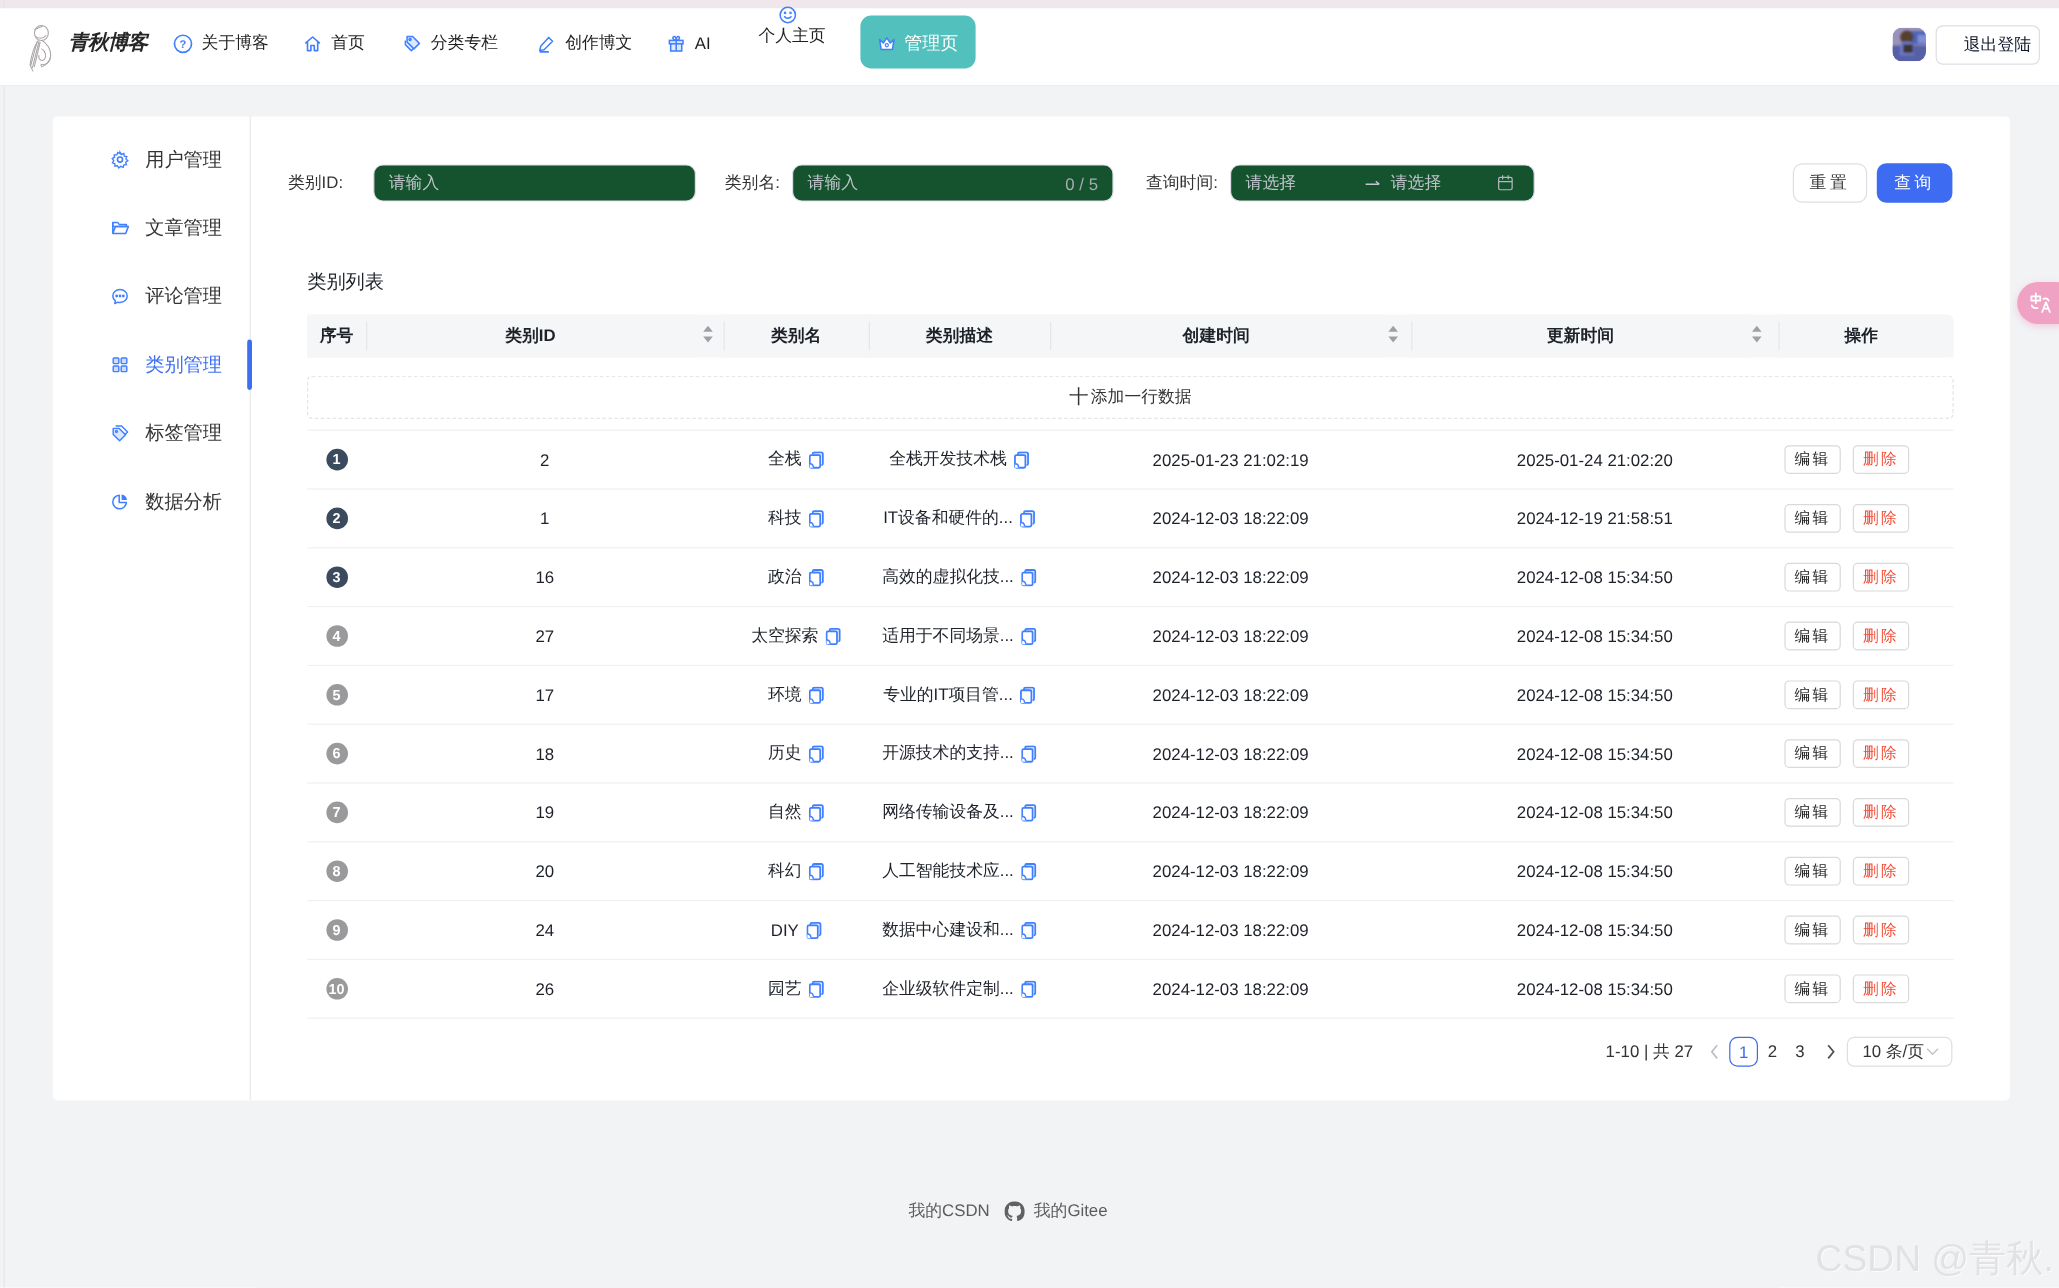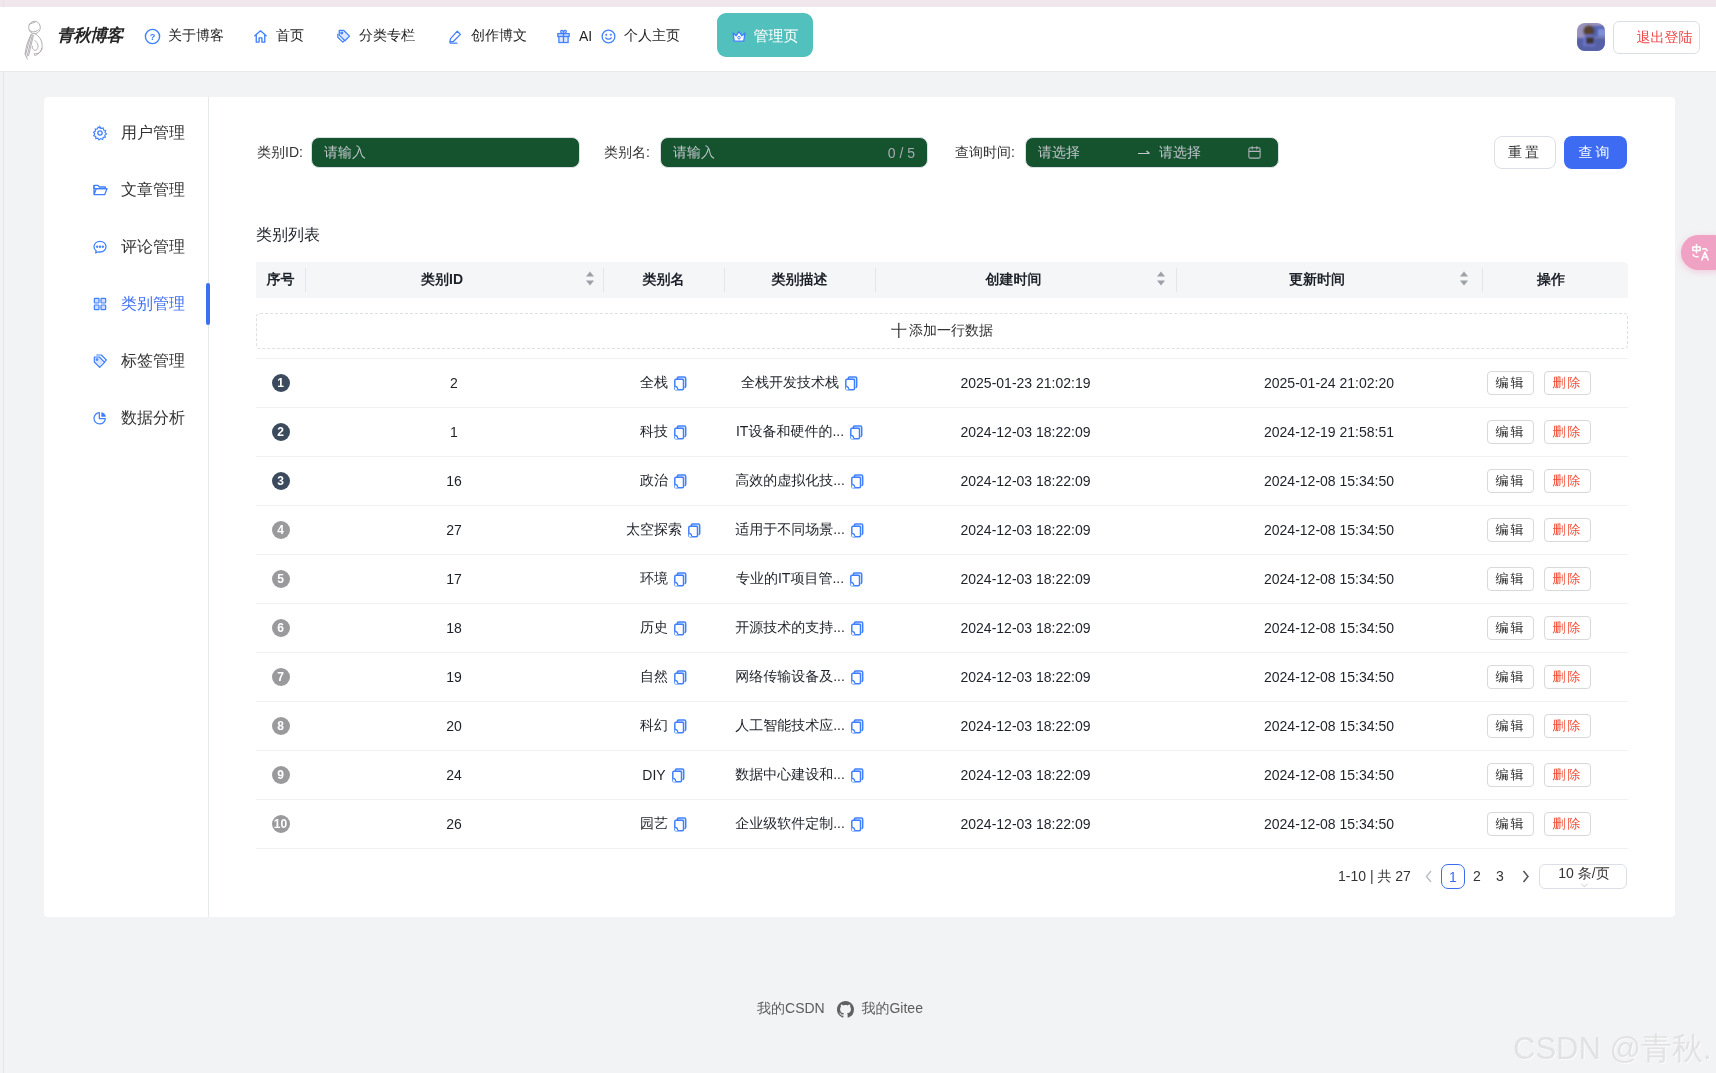--- a/index.html
+++ b/index.html
@@ -13,21 +13,21 @@
 
   
   .header { left:0; top:7px; width:1716px; height:65px; background:#fff; border-bottom:1px solid #e9e9eb; }
   .brand { left:57px; top:4px; height:64px; line-height:64px; font-size:17px; font-weight:bold; color:#262626; letter-spacing:-0.6px;font-style:italic; }
   .nav-item { top:4px; height:64px; display:flex; align-items:center; font-size:14px; color:#1f1f1f; }
   .nav-item svg { display:block; }
   .nav-item .txt { margin-left:7px; }
   .adminbtn { left:717px; top:13px; width:96px; height:44px; background:#52c0bc; border-radius:9px; color:#fff; display:flex; align-items:center; justify-content:center; font-size:15px; padding-top:3px; }
   .adminbtn .txt { margin-left:8px; }
   .avatar { left:1577px; top:23px; width:28px; height:28px; border-radius:8px; overflow:hidden; }
-  .logoutbtn { left:1613px; top:21px; width:87px; height:33px; border:1px solid #dcdfe6; border-radius:6px; background:#fff; color:#ef4444; font-size:14px; display:flex; align-items:center; justify-content:center;padding-left:16px; }
+  .logoutbtn { left:1613px; top:21px; width:87px; height:33px; border:1px solid #dcdfe6; border-radius:6px; background:#fff; color:#0f172a; font-size:14px; display:flex; align-items:center; justify-content:center;padding-left:16px; }
 
   
   .panel { left:44px; top:97px; width:1631px; height:820px; background:#fff; border-radius:4px; }
   .side-divider { left:164px; top:0; width:1px; height:820px; background:#e7e8ea; }
   .menu-item { left:0; width:164px; height:40px; display:flex; align-items:center; font-size:16px; color:#333; }
   .menu-item svg { margin-left:48px; display:block; }
   .menu-item .txt { margin-left:13px; }
   .menu-item.active { color:#3d6ff2; }
   .active-bar { left:161.5px; width:4px; border-radius:2px; background:#3d6ff2; }
 
@@ -105,21 +105,21 @@
   <div class="abs nav-item" style="left:555px;">
     <svg width="17" height="17" viewBox="0 0 24 24">
         <g fill="none" stroke="#4080ff" stroke-width="1.8">
           <rect x="4" y="8" width="16" height="4" fill="#dce9ff"></rect>
           <rect x="5.5" y="12" width="13" height="8.5" fill="#dce9ff"></rect>
           <path d="M12 8 V20.5 M12 8 C8 8, 7 4, 9.5 3.5 C11.5 3.2, 12 6, 12 8 C12 6, 12.5 3.2, 14.5 3.5 C17 4, 16 8, 12 8 Z"></path>
         </g>
       </svg>
     <span class="txt">AI</span>
   </div>
-  <div class="abs nav-item" style="left:600px;">
+  <div class="abs nav-item" style="left:625px;flex-direction:column;">
     <svg width="17" height="17" viewBox="0 0 24 24">
         <g fill="none" stroke="#4080ff" stroke-width="1.8" stroke-linecap="round">
           <circle cx="12" cy="12" r="9"></circle>
           <circle cx="8.8" cy="9.5" r="0.6" fill="#4080ff"></circle>
           <circle cx="15.2" cy="9.5" r="0.6" fill="#4080ff"></circle>
           <path d="M8.2 14 C9.5 16.3, 14.5 16.3, 15.8 14"></path>
         </g>
       </svg>
     <span class="txt">个人主页</span>
   </div>
@@ -207,21 +207,21 @@
           <g fill="none" stroke="#4080ff" stroke-width="1.9">
             <path d="M11 4 A 8.5 8.5 0 1 0 20 13 L11 13 Z" stroke-linejoin="round"></path>
             <path d="M14 3.2 A 8 8 0 0 1 20.8 10 L14 10 Z" fill="#4080ff" stroke="none"></path>
           </g>
         </svg>
       <span class="txt">数据分析</span>
     </div>
     <div class="abs active-bar" style="top:186px; height:42px;"></div>
   </div>
 
-  <div class="abs flabel" style="left:257px; top:136px;">类别ID:</div>
+  <div class="abs flabel" style="left:240px; top:136px;">类别ID:</div>
   <div class="abs finput" style="left:311px; width:269px;">请输入</div>
   <div class="abs flabel" style="left:604px; top:136px;">类别名:</div>
   <div class="abs finput" style="left:660px; width:268px; justify-content:space-between;">
       <span>请输入</span>
       <span style="color:#a8abb2;">0 / 5</span>
     </div>
   <div class="abs flabel" style="left:955px; top:136px;">查询时间:</div>
   <div class="abs finput" style="left:1025px; width:254px;">
     <span>请选择</span>
     <svg style="margin-left:57px;" width="14" height="10" viewBox="0 0 14 10">
@@ -530,21 +530,21 @@
   <div class="abs" style="left:1338px; top:868px; font-size:14px; color:#333;">1-10 | 共 27</div>
   <div class="abs" style="left:1422px; top:864px;"><svg width="13" height="25" viewBox="0 0 13 25">
         <path d="M9 7 L4.5 12.5 L9 18" fill="none" stroke="#b9bec6" stroke-width="1.4"></path>
       </svg></div>
   <div class="abs" style="left:1441px; top:864px; width:24px; height:25px; border:1.5px solid #3d6bf2; border-radius:7px; color:#3d6bf2; font-size:14px; display:flex; align-items:center; justify-content:center;">1</div>
   <div class="abs" style="left:1470px; top:868px; width:14px; text-align:center; font-size:14px; color:#333;">2</div>
   <div class="abs" style="left:1493px; top:868px; width:14px; text-align:center; font-size:14px; color:#333;">3</div>
   <div class="abs" style="left:1519px; top:864px;"><svg width="13" height="25" viewBox="0 0 13 25">
         <path d="M4.5 7 L9 12.5 L4.5 18" fill="none" stroke="#4e5256" stroke-width="1.5"></path>
       </svg></div>
-  <div class="abs" style="left:1539px; top:864px; width:88px; height:25px; border:1px solid #dcdfe6; border-radius:6px; font-size:14px; color:#333; display:flex; align-items:center; padding:0 10px 0 12px; justify-content:space-between;flex-direction:column;">
+  <div class="abs" style="left:1539px; top:864px; width:88px; height:25px; border:1px solid #dcdfe6; border-radius:6px; font-size:14px; color:#333; display:flex; align-items:center; padding:0 10px 0 12px; justify-content:space-between;">
       <span>10 条/页</span>
       <svg width="11" height="7" viewBox="0 0 11 7">
         <path d="M1 1 L5.5 5.5 L10 1" fill="none" stroke="#c0c4cc" stroke-width="1.2"></path>
       </svg>
     </div>
 
   <div class="abs" style="left:0; top:1000px; width:1680px; text-align:center; font-size:14px; color:#5c5c5c;">
     <span style="vertical-align:middle;">我的CSDN</span>
     <svg style="vertical-align:middle; margin:0 4px 0 8px;" width="17" height="17" viewBox="0 0 16 16">
         <path fill="#616161" d="M8 0C3.58 0 0 3.58 0 8c0 3.54 2.29 6.53 5.47 7.59.4.07.55-.17.55-.38 0-.19-.01-.82-.01-1.49-2.01.37-2.53-.49-2.69-.94-.09-.23-.48-.94-.82-1.13-.28-.15-.68-.52-.01-.53.63-.01 1.08.58 1.23.82.72 1.21 1.87.87 2.33.66.07-.52.28-.87.51-1.07-1.78-.2-3.64-.89-3.64-3.95 0-.87.31-1.59.82-2.15-.08-.2-.36-1.02.08-2.12 0 0 .67-.21 2.2.82.64-.18 1.32-.27 2-.27s1.36.09 2 .27c1.53-1.04 2.2-.82 2.2-.82.44 1.1.16 1.92.08 2.12.51.56.82 1.27.82 2.15 0 3.07-1.87 3.75-3.65 3.95.29.25.54.73.54 1.48 0 1.07-.01 1.93-.01 2.2 0 .21.15.46.55.38A8.01 8.01 0 0 0 16 8c0-4.42-3.58-8-8-8z"></path>

